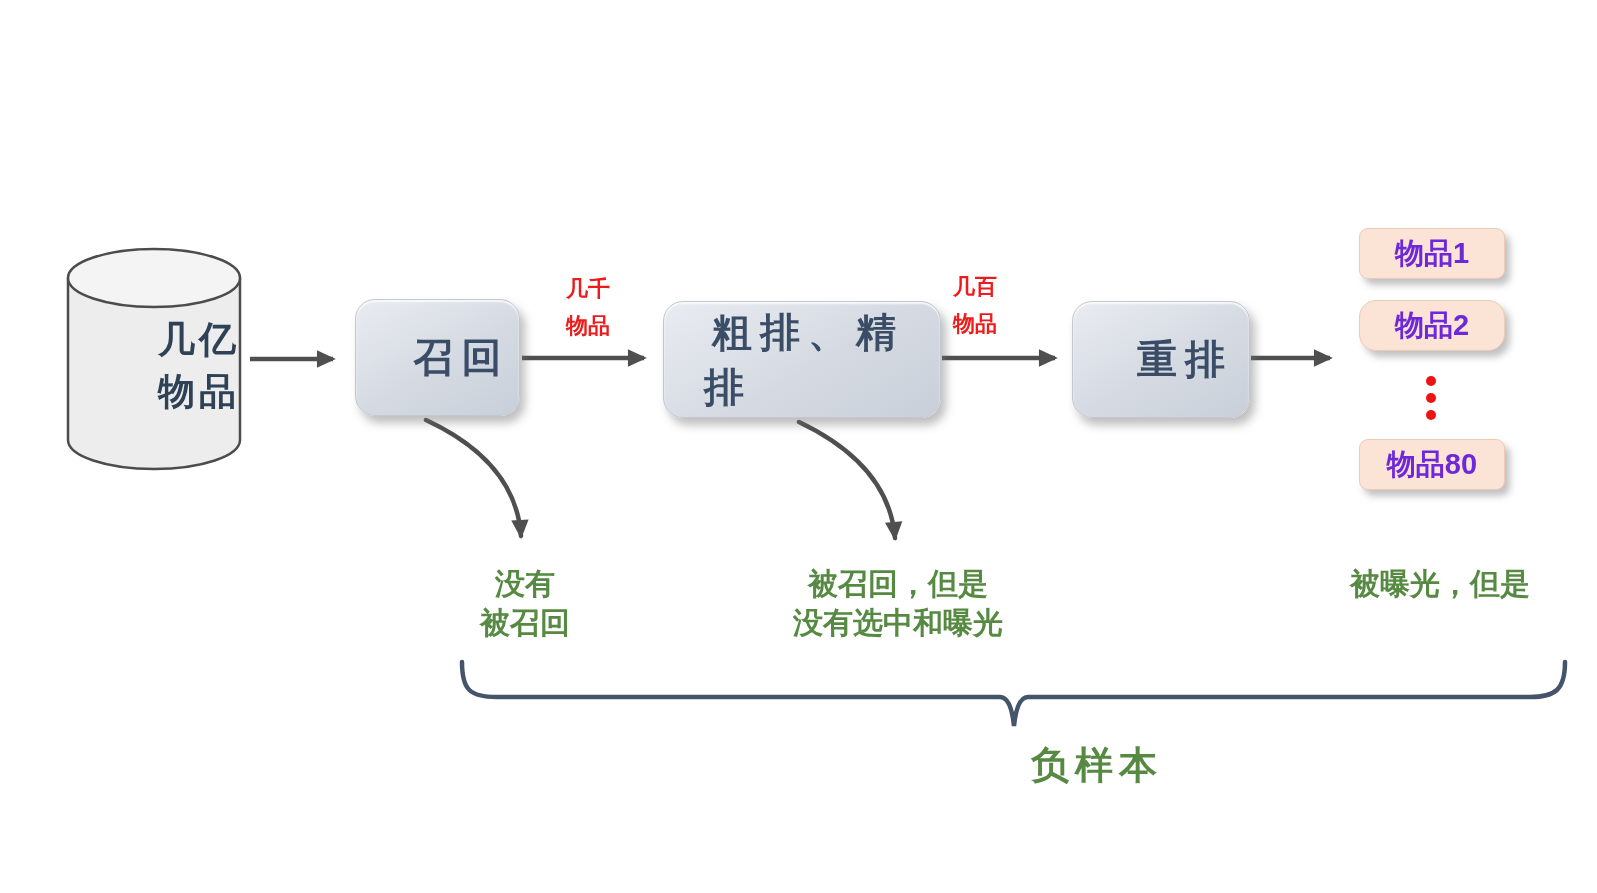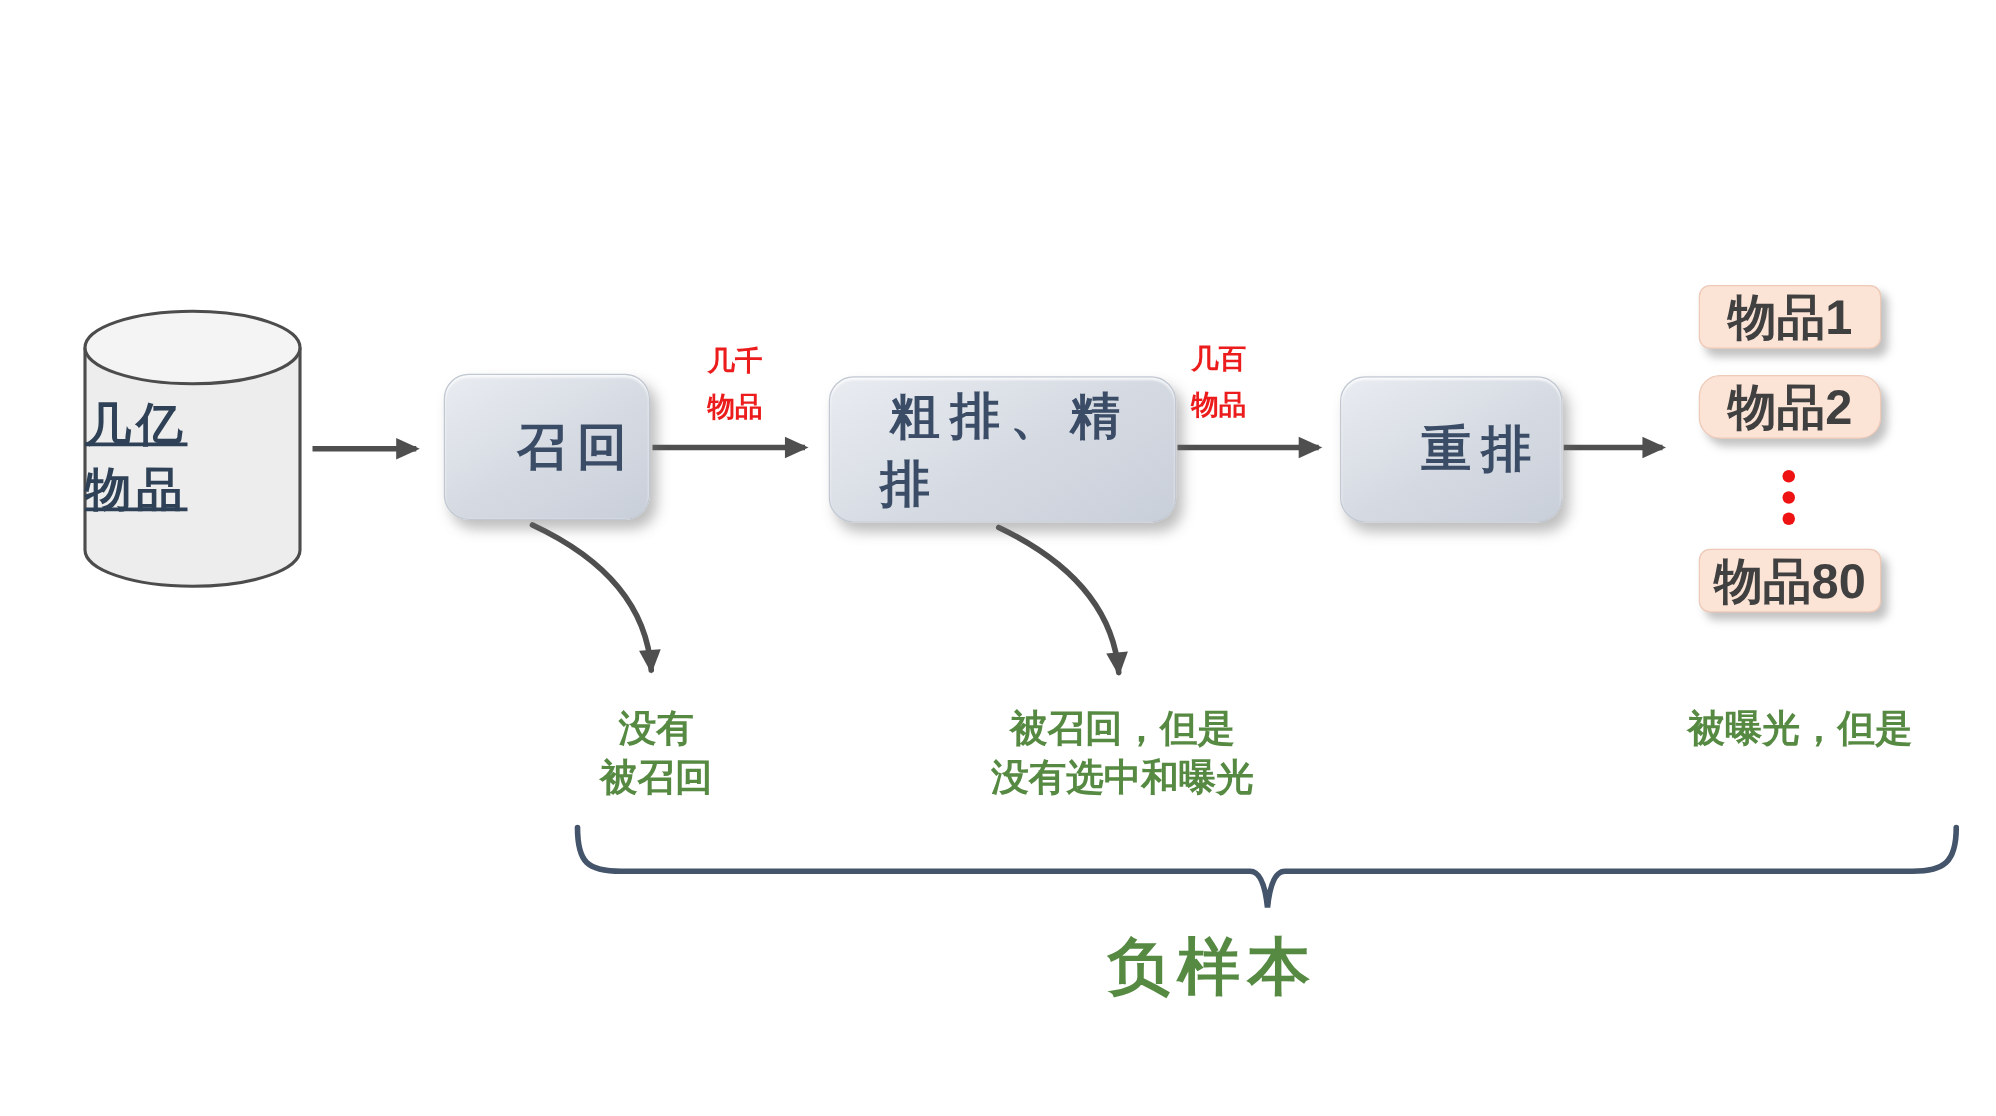--- a/index.html
+++ b/index.html
@@ -16,23 +16,23 @@
   .title {
     position:absolute; left:403px; top:16px; width:700px;
     text-align:center;
     font-size:56px; font-weight:900; color:#0a0a0a;
     letter-spacing:4px;
     font-family:"DejaVu Sans","Liberation Sans",sans-serif;
   }
 
   .cyl-label {
     position:absolute; left:68px; top:314px; width:172px;
-    text-align:left;
+    text-align:right;
     font-size:37px; font-weight:700; color:#2e4157;
-    line-height:52px; letter-spacing:4px;text-decoration:underline;
+    line-height:52px; letter-spacing:4px;
   }
 
   .stage {
     position:absolute;
     border-radius:20px;
     background:linear-gradient(150deg,#e9ecf1 0%,#d5dae2 55%,#c9cfd9 100%);
     border:1px solid #c2c8d2;
     box-shadow:5px 7px 10px rgba(110,110,110,0.45), inset 0 2px 2px rgba(255,255,255,0.8);
     display:flex; align-items:center; justify-content:center;
     font-size:40px; font-weight:700; color:#3b4c66;
@@ -51,21 +51,21 @@
   .flow-label-1 { left:523px; top:270px; }
   .flow-label-2 { left:910px; top:268px; }
 
   .item {
     position:absolute; left:1359px; width:146px; height:51px;
     border-radius:9px;
     background:#fbe3d6;
     border:1.5px solid #eecab8;
     box-shadow:5px 6px 7px rgba(120,120,120,0.45);
     display:flex; align-items:center; justify-content:center;
-    font-size:39px; font-weight:700; color:#404040;
+    font-size:29px; font-weight:700; color:#6d28d9;
   }
   .item-1  { top:228px; }
   .item-2  { top:300px;border-radius:17px; }
   .item-80 { top:439px; }
 
   .vdots {
     position:absolute; left:1426px; top:376px;
     display:flex; flex-direction:column; gap:7px;
   }
   .vdots .dot { width:10px; height:10px; border-radius:50%; background:#ee1212; }
@@ -74,23 +74,23 @@
     position:absolute;
     text-align:center;
     font-size:30px; font-weight:700; color:#568a42;
     line-height:39px;
   }
   .note-1 { left:395px;  top:564px; width:260px; }
   .note-2 { left:743px;  top:564px; width:310px;font-family:Liberation Serif, serif; }
   .note-3 { left:1283px; top:564px; width:314px; }
 
   .brace-label {
-    position:absolute; left:886px; top:740px; width:300px;
-    text-align:left;
-    font-size:50px; font-weight:700; color:#568a42;
+    position:absolute; left:863px; top:740px; width:300px;
+    text-align:right;
+    font-size:38px; font-weight:700; color:#568a42;
     letter-spacing:6px;
   }
 </style>
 </head>
 <body>
 
 <div class="canvas">
 
   <svg class="svg-layer" viewBox="0 0 1597 893" xmlns="http://www.w3.org/2000/svg" aria-hidden="true">
     <defs>

